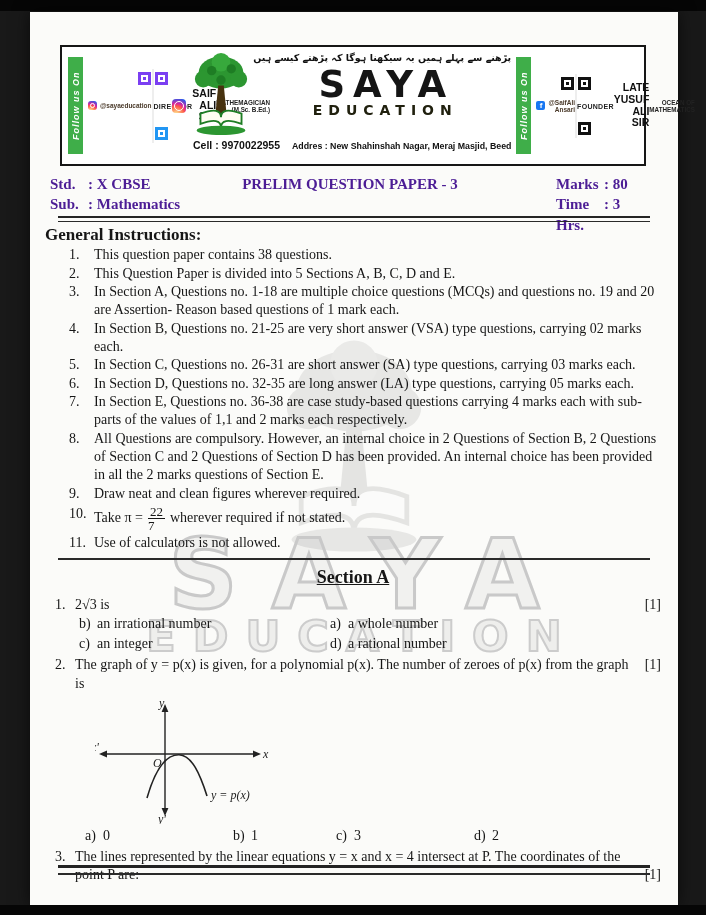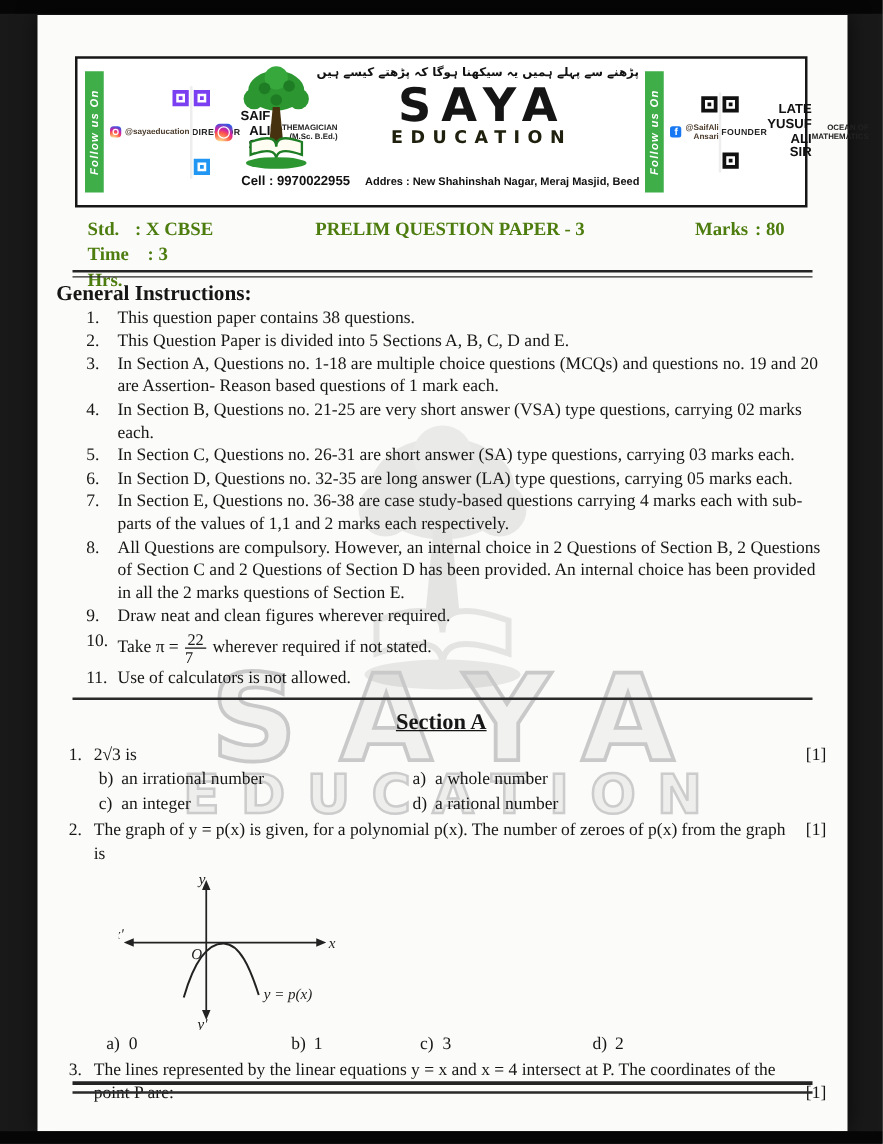--- a/index.html
+++ b/index.html
@@ -60,21 +60,21 @@
   .urdu{font-family:"DejaVu Sans",sans-serif;font-size:9.5px;font-weight:bold;color:#111;height:15px;text-align:center;}
   .brand{font-family:"DejaVu Sans",sans-serif;font-size:37px;font-weight:900;letter-spacing:8px;
          text-indent:8px;line-height:.95;color:#151515;}
   .brand-sub{font-family:"DejaVu Sans",sans-serif;font-size:14px;font-weight:bold;letter-spacing:6px;
              text-indent:6px;color:#20200e;margin-top:0px;}
   .contact-row{display:flex;gap:12px;align-items:baseline;margin-top:3px;white-space:nowrap;}
   .cell{font-size:10.5px;font-weight:bold;color:#111;}
   .addr{font-size:8.8px;font-weight:bold;color:#111;}
 
   
-  .title-block{position:absolute;left:40px;right:28px;top:162px;font-weight:bold;font-size:15px;color:#4d7c0f;}
+  .title-block{position:absolute;left:20px;right:28px;top:162px;font-weight:bold;font-size:15px;color:#4c1d95;}
   .t-row{display:flex;justify-content:space-between;position:relative;line-height:1.35;}
   .t-center{position:absolute;left:50%;transform:translateX(-50%);white-space:nowrap;}
   .k1{display:inline-block;width:38px;} .k2{display:inline-block;width:48px;}
   .t-right{width:94px;}
   .rule-title{position:absolute;left:28px;right:28px;top:204px;height:3px;
               border-top:2.5px solid #252525;border-bottom:1.2px solid #2a2a2a;}
 
   
   .instructions{position:absolute;left:15px;right:17px;top:212px;font-size:14px;line-height:1.31;color:#161616;}
   .gi-heading{font-weight:bold;font-size:17px;}
@@ -198,20 +198,21 @@
         </div>
       </div>
 
       <div class="title-block">
         <div class="t-row">
           <span><span class="k1">Std.</span><span>: X CBSE</span></span>
           <span class="t-center">PRELIM QUESTION PAPER - 3</span>
           <span class="t-right"><span class="k2">Marks</span><span>: 80</span></span>
         </div>
         <div class="t-row">
+          <span><span class="k1">Sub.</span><span>: Mathematics</span></span>
           <span class="t-right"><span class="k2">Time</span><span>: 3 Hrs.</span></span>
         </div>
       </div>
       <div class="rule-title"></div>
 
       <div class="instructions">
         <div class="gi-heading">General Instructions:</div>
 
         <div class="ins-item">
             <span class="ins-num">1.</span>

